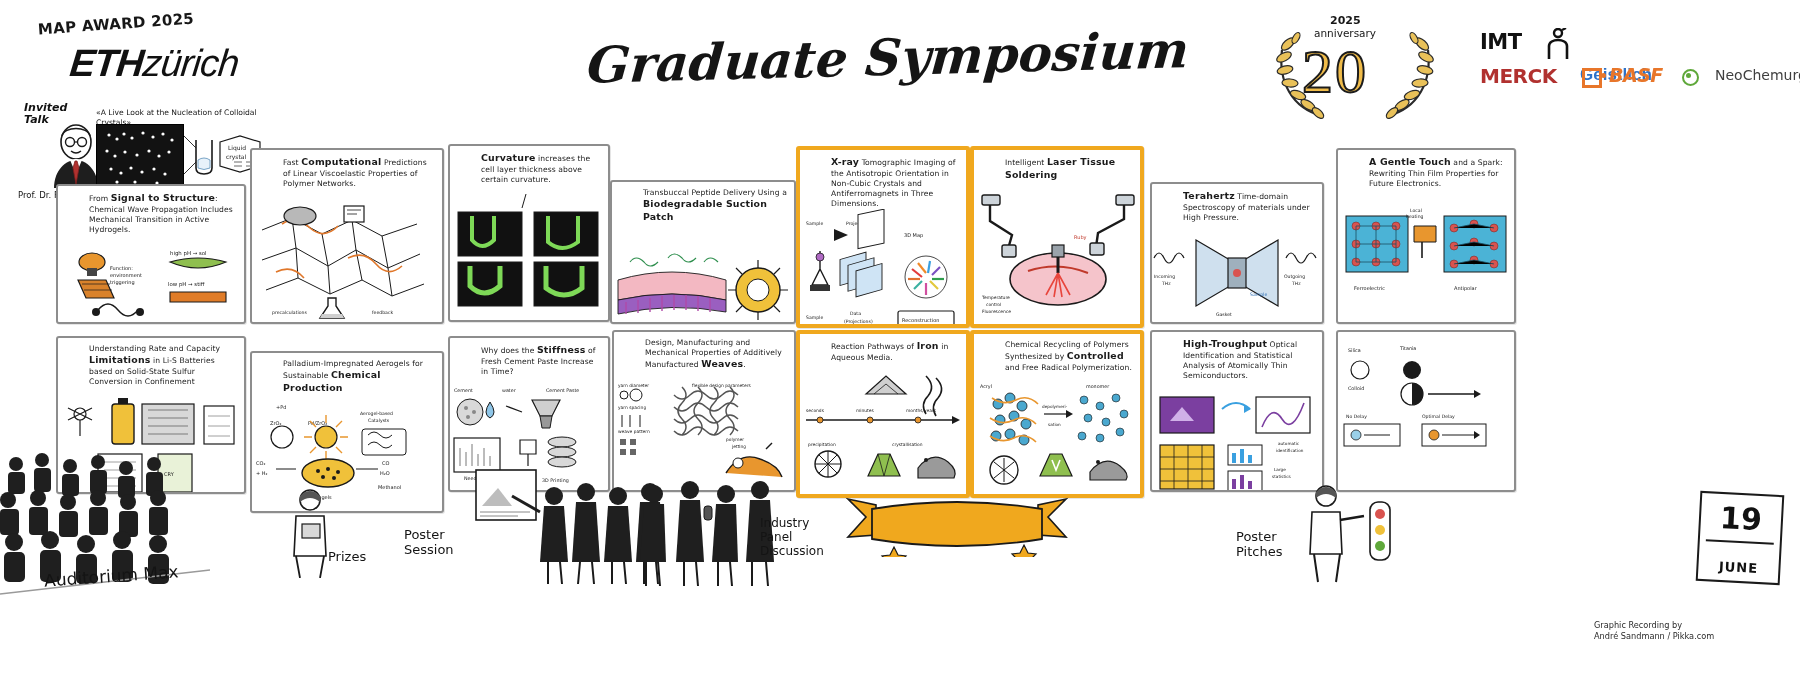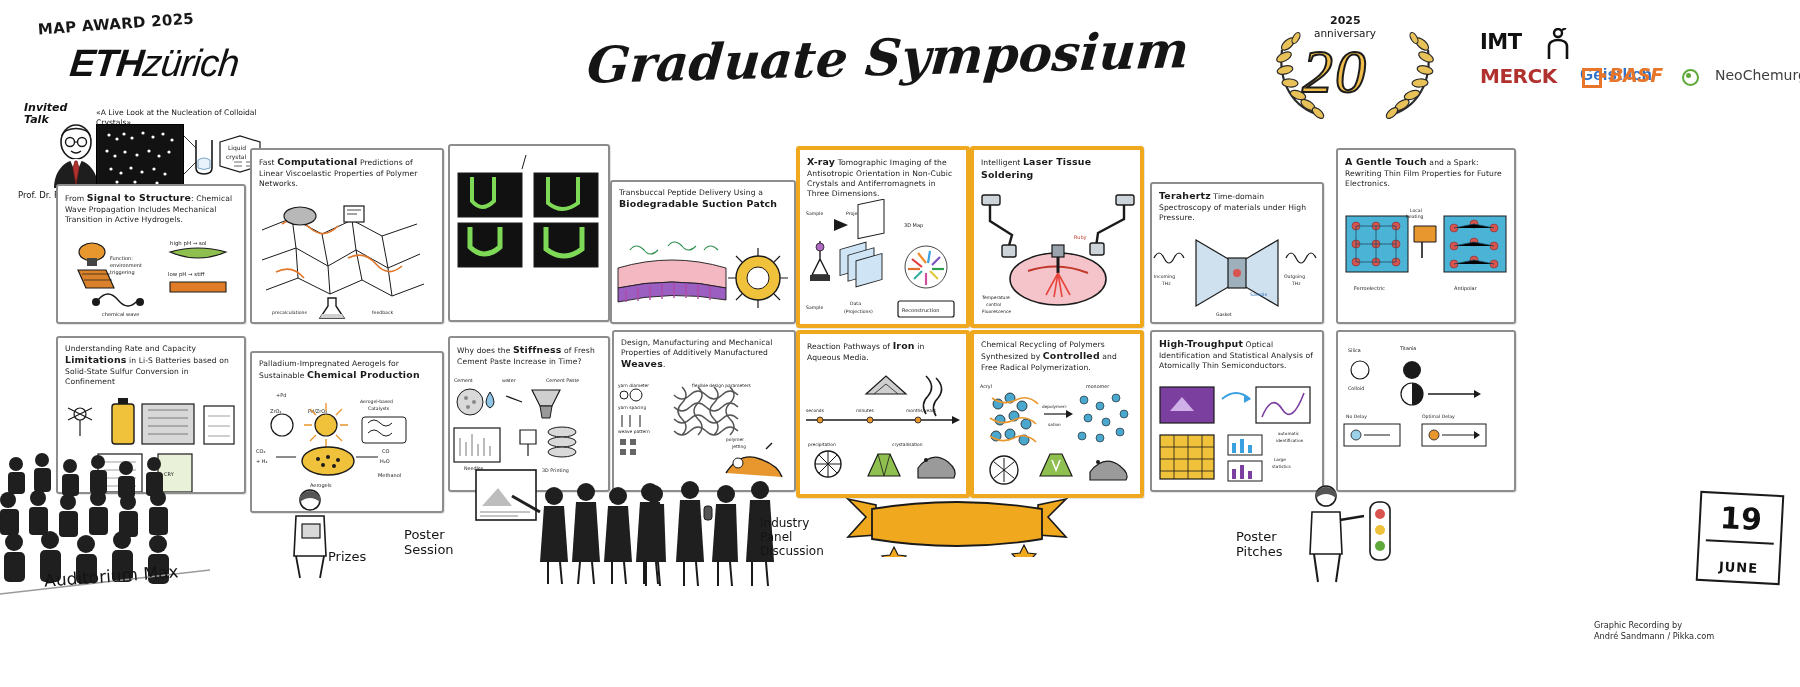--- a/index.html
+++ b/index.html
@@ -2,40 +2,40 @@
 <html><head>
 <meta charset="utf-8">
 <style>
   html,body{margin:0;padding:0;}
   body{width:1800px;height:687px;background:#fefefe;font-family:"Liberation Sans",sans-serif;overflow:hidden;position:relative;}
   #poster{position:relative;width:1800px;height:687px;background:#ffffff;}
   .panel{position:absolute;background:#fff;border:2px solid #8d8d8d;border-radius:3px;
          box-shadow:1px 1px 0 rgba(0,0,0,.10);overflow:hidden;}
   .panel.orange{border:4px solid #f0a81e;}
   .panel-title{font-family:"DejaVu Sans",sans-serif;font-size:7.6px;line-height:1.33;color:#1a1a1a;
-               padding:6px 7px 0 7px;letter-spacing:.1px;}
+               padding:6px 7px 0 7px;letter-spacing:.1px;margin-left:24px;}
   .panel-title b{font-weight:bold;font-size:9.4px;letter-spacing:.2px;}
   .art{position:relative;width:100%;height:calc(100% - 34px);}
 
   
   #eth{position:absolute;left:70px;top:42px;font-family:"Liberation Sans",sans-serif;
        font-size:38px;font-weight:bold;font-style:italic;color:#111;letter-spacing:-1px;
        transform:skewX(-6deg);}
   #eth .z{font-weight:normal;}
   #map-logo{position:absolute;left:424px;top:18px;font-family:"DejaVu Sans",sans-serif;font-weight:bold;
             font-size:60px;color:#f2b33d;-webkit-text-stroke:2.5px #1b1b1b;letter-spacing:-1px;}
   #gradsym{position:absolute;left:588px;top:28px;font-family:"DejaVu Serif",serif;font-style:italic;
            font-weight:bold;font-size:50px;color:#151515;transform:skewX(-6deg) rotate(-1.5deg);}
 
   
   #anniv{position:absolute;left:1270px;top:8px;width:170px;height:118px;}
   #anniv .yr{position:absolute;left:60px;top:6px;font-family:"DejaVu Sans",sans-serif;font-weight:bold;font-size:11px;color:#171717;text-align:center;}
   #anniv .an{position:absolute;left:44px;top:19px;font-family:"DejaVu Sans",sans-serif;font-size:10.5px;color:#171717;}
   #anniv .num{position:absolute;left:32px;top:28px;font-family:"Liberation Serif",serif;font-size:62px;
-              color:#f0bc4a;-webkit-text-stroke:2px #1c1c1c;letter-spacing:2px;font-style:italic;}
+              color:#f0bc4a;-webkit-text-stroke:2px #1c1c1c;letter-spacing:2px;}
   .laurel{position:absolute;top:16px;width:54px;height:96px;}
   .laurel.l{left:2px;} .laurel.r{left:114px;transform:scaleX(-1);}
 
   
   #sponsors{position:absolute;left:1480px;top:28px;width:310px;height:72px;}
   .sp{position:absolute;font-family:"DejaVu Sans",sans-serif;font-weight:bold;}
   #sp-imt{left:0;top:2px;font-size:21px;color:#111;letter-spacing:-.5px;}
   #sp-geist-mark{left:65px;top:0px;width:26px;height:32px;}
   #sp-geist{left:100px;top:7px;font-size:17px;color:#2d72c8;font-weight:bold;font-family:"Liberation Sans",sans-serif;margin-top:30px;}
   #sp-merck{left:0;top:36px;font-size:20px;color:#b1312f;letter-spacing:-.5px;}
@@ -235,20 +235,21 @@
         <path d="M95 16 L109 16 M95 20 L105 20" stroke="#1a1a1a" stroke-width=".8"></path>
         <path d="M76 104 L84 104 L84 112 L92 124 L68 124 L76 112 Z" fill="#fff" stroke="#1a1a1a" stroke-width="1.4"></path>
         <path d="M70 120 L90 120 L92 124 L68 124 Z" fill="#cfcfcf"></path>
         <text x="20" y="120" font-family="DejaVu Sans" font-size="4.6" fill="#1a1a1a">precalculations</text>
         <text x="120" y="120" font-family="DejaVu Sans" font-size="4.6" fill="#1a1a1a">feedback</text>
       </svg>
     </div>
   </div>
 
   <div class="panel" style="left:448px;top:144px;width:158px;height:174px">
+    <div class="panel-title"><span></span><b>Curvature</b><span> increases the cell layer thickness above certain curvature.</span></div>
     <div class="art">
       <svg viewBox="0 0 158 130" class="svgfill">
         <g>
           <rect x="8" y="22" width="64" height="44" fill="#111" stroke="#1a1a1a"></rect>
           <path d="M22 26 L22 50 Q32 62 44 50 L44 26" fill="none" stroke="#7ed957" stroke-width="4"></path>
           <rect x="84" y="22" width="64" height="44" fill="#111" stroke="#1a1a1a"></rect>
           <path d="M98 26 L98 52 Q112 64 128 52 L128 26" fill="none" stroke="#7ed957" stroke-width="4"></path>
           <rect x="8" y="72" width="64" height="44" fill="#111" stroke="#1a1a1a"></rect>
           <path d="M20 76 L20 96 Q34 110 50 96 L50 76" fill="none" stroke="#7ed957" stroke-width="5"></path>
           <rect x="84" y="72" width="64" height="44" fill="#111" stroke="#1a1a1a"></rect>

